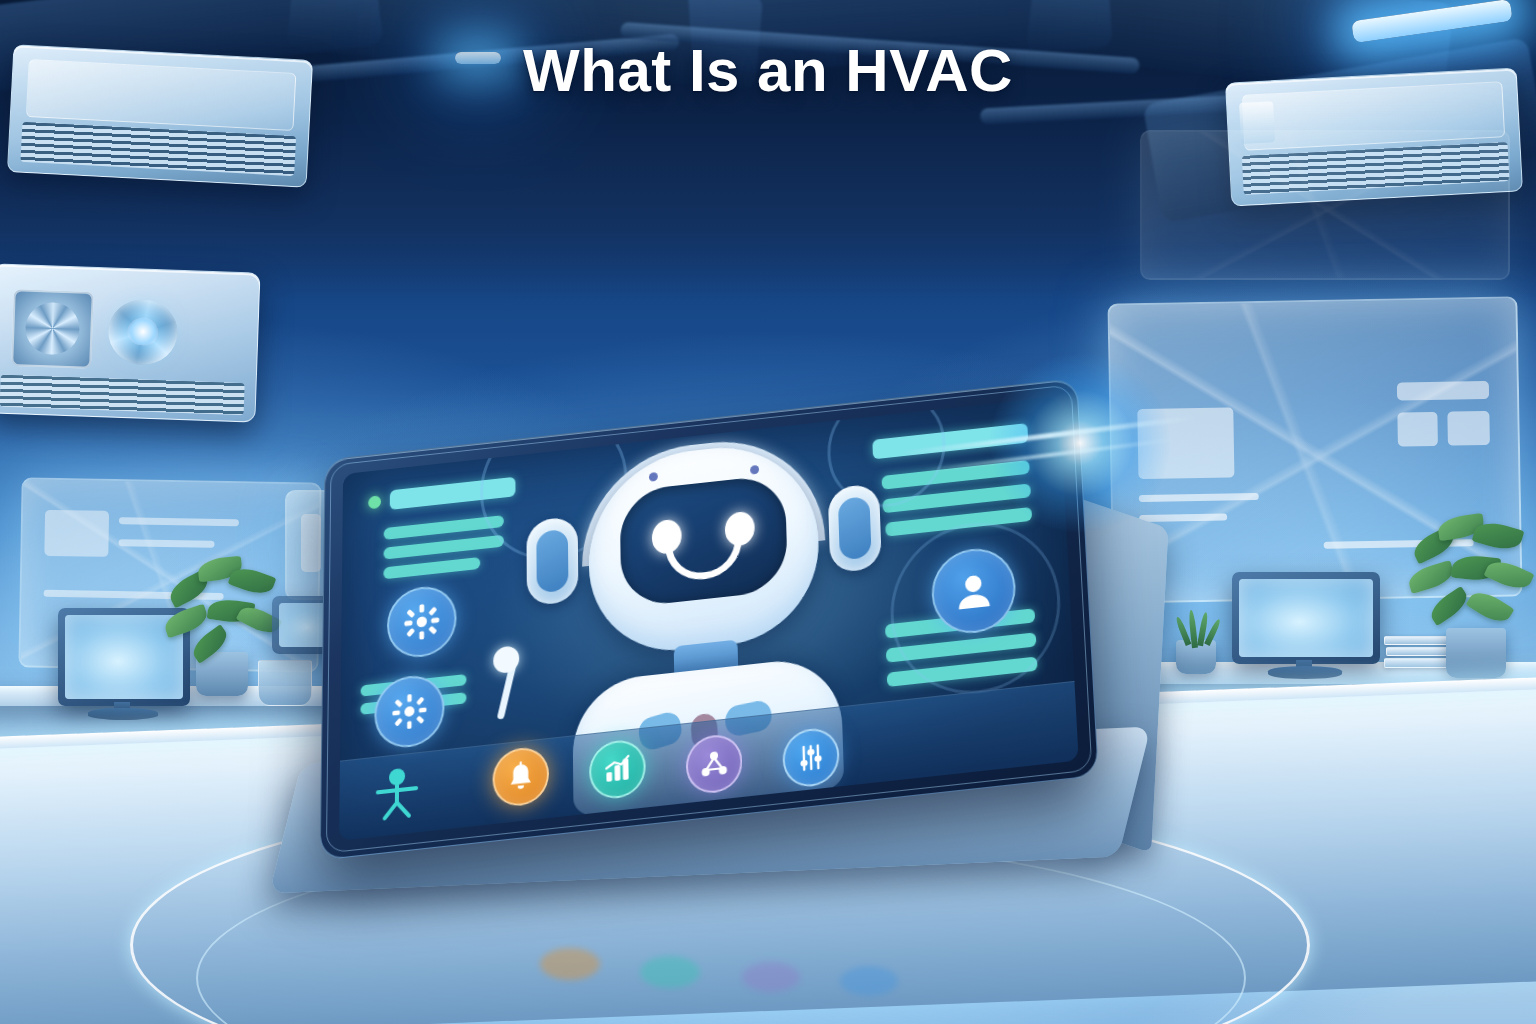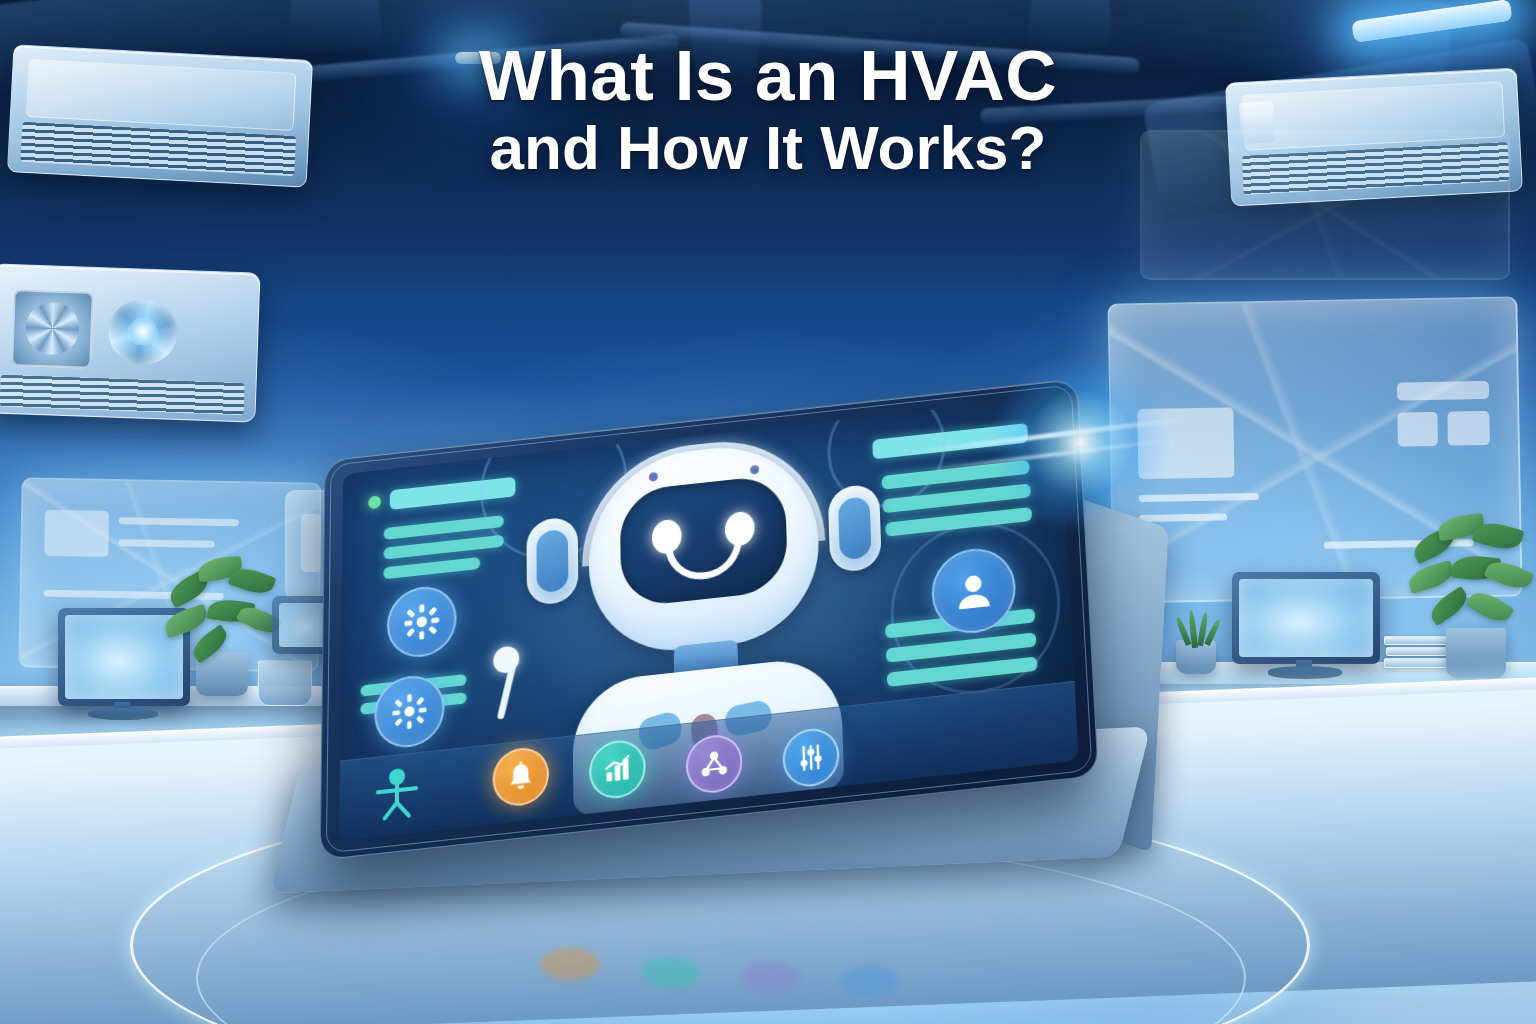--- a/index.html
+++ b/index.html
@@ -214,21 +214,21 @@
     background:radial-gradient(circle,rgba(255,255,255,.95) 0%,rgba(150,225,255,.7) 18%,rgba(60,170,255,.35) 42%,rgba(30,120,230,0) 72%);}
   .flareStreak{position:absolute;pointer-events:none;
     background:linear-gradient(90deg,rgba(255,255,255,0),rgba(220,245,255,.9),rgba(255,255,255,0));
     filter:blur(1px);}
 
   
   .refl{position:absolute;border-radius:50%;filter:blur(3px);opacity:.45;}
 
   
   #titleBlock{position:absolute;left:0;top:40px;width:1536px;text-align:center;z-index:40;}
-  .t1{font-size:71px;font-weight:bold;color:#ffffff;letter-spacing:.5px;line-height:1.02;
+  .t1{font-size:60px;font-weight:bold;color:#ffffff;letter-spacing:.5px;line-height:1.02;
     text-shadow:0 4px 16px rgba(4,18,45,.85),0 1px 2px rgba(4,18,45,.9);}
   .t2{font-size:104px;font-weight:bold;line-height:1.0;letter-spacing:0px;margin-top:2px;
     background:linear-gradient(180deg,#ffffff 4%,#eaf9ff 22%,#9fe6f6 52%,#63d6f0 78%,#4fcdec 100%);
     -webkit-background-clip:text;background-clip:text;color:transparent;
     filter:drop-shadow(0 5px 18px rgba(4,18,45,.8));}
   .t3{font-size:62px;font-weight:bold;color:#ffffff;line-height:1.04;margin-top:4px;
     text-shadow:0 4px 16px rgba(4,18,45,.8),0 1px 2px rgba(4,18,45,.9);}
 </style>
 </head>
 <body>
@@ -515,16 +515,15 @@
       </div>
     </div>
 
     <div class="flare" style="left:690px;top:-62px;"></div>
     <div class="flareStreak" style="left:600px;top:18px;width:300px;height:5px;transform:rotate(-7deg);"></div>
     <div class="flareStreak" style="left:620px;top:38px;width:260px;height:4px;transform:rotate(-7deg);opacity:.7;"></div>
   </div>
 
   <div id="titleBlock">
     <div class="t1">What Is an HVAC</div>
-    <div class="t3">and How It Works?</div>
   </div>
 
 </div>
 
 </body></html>

